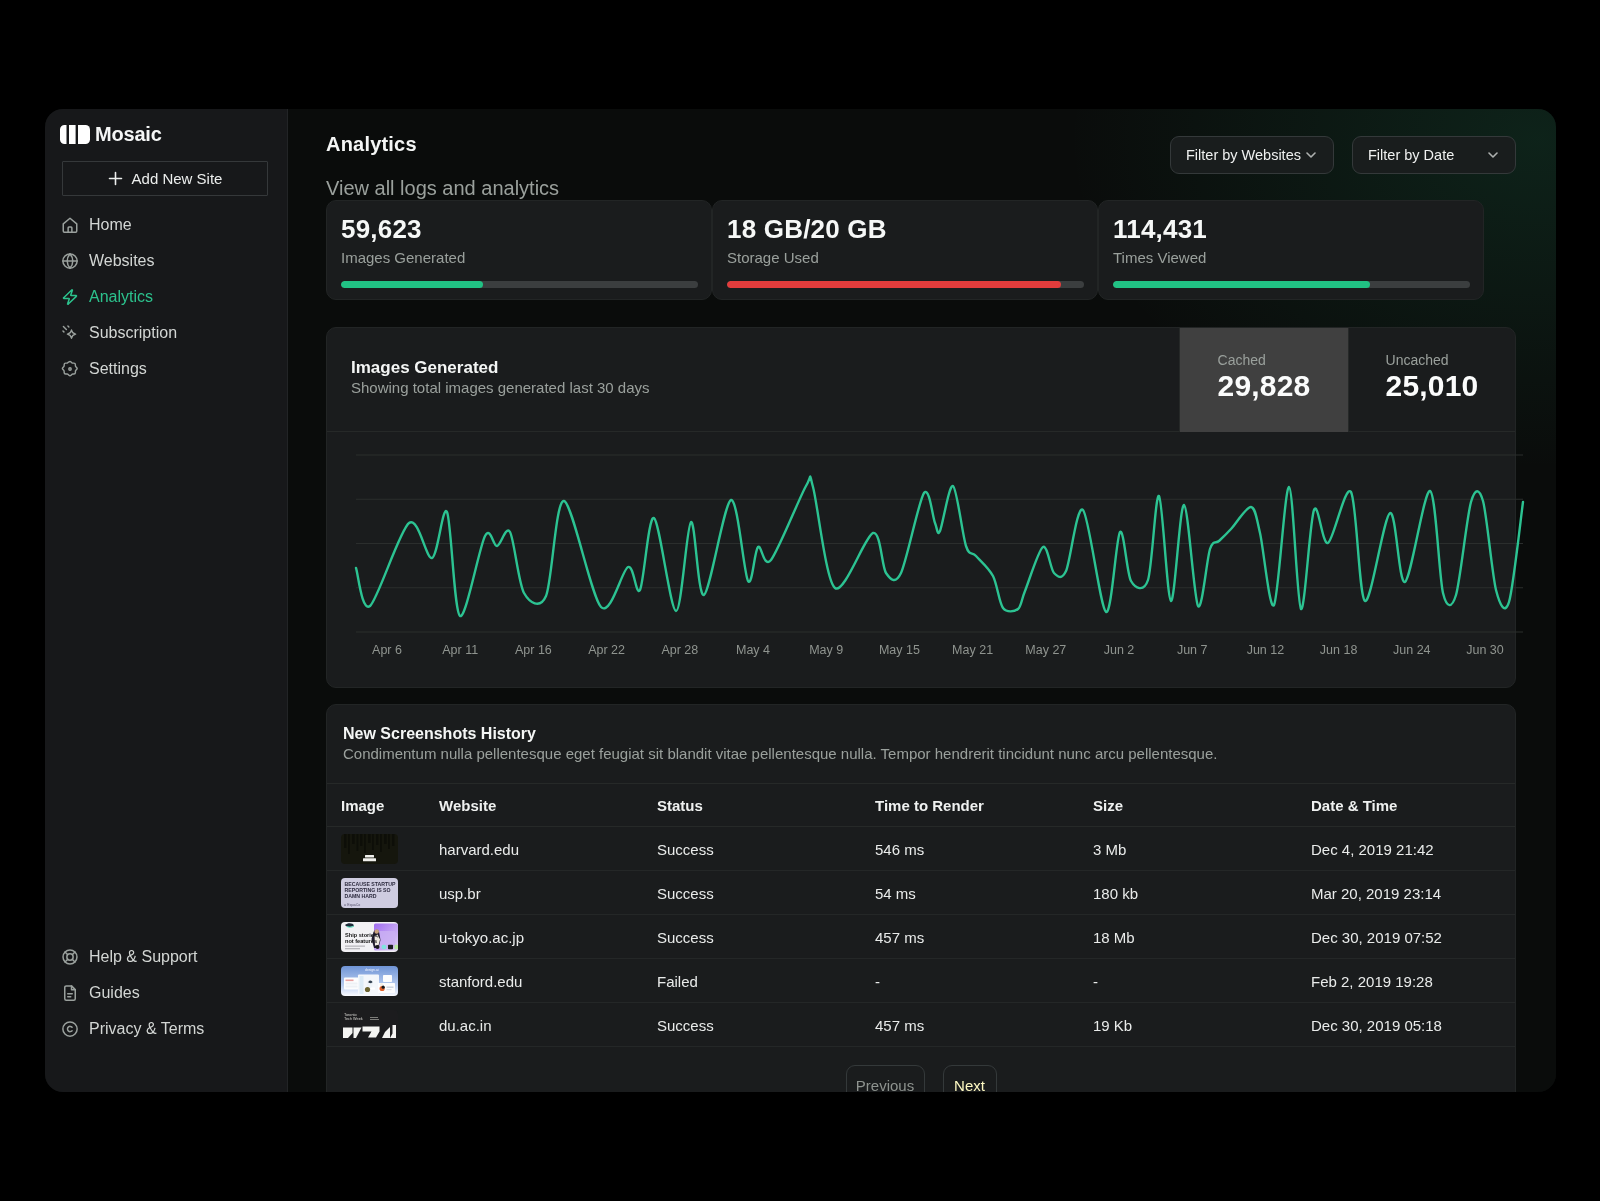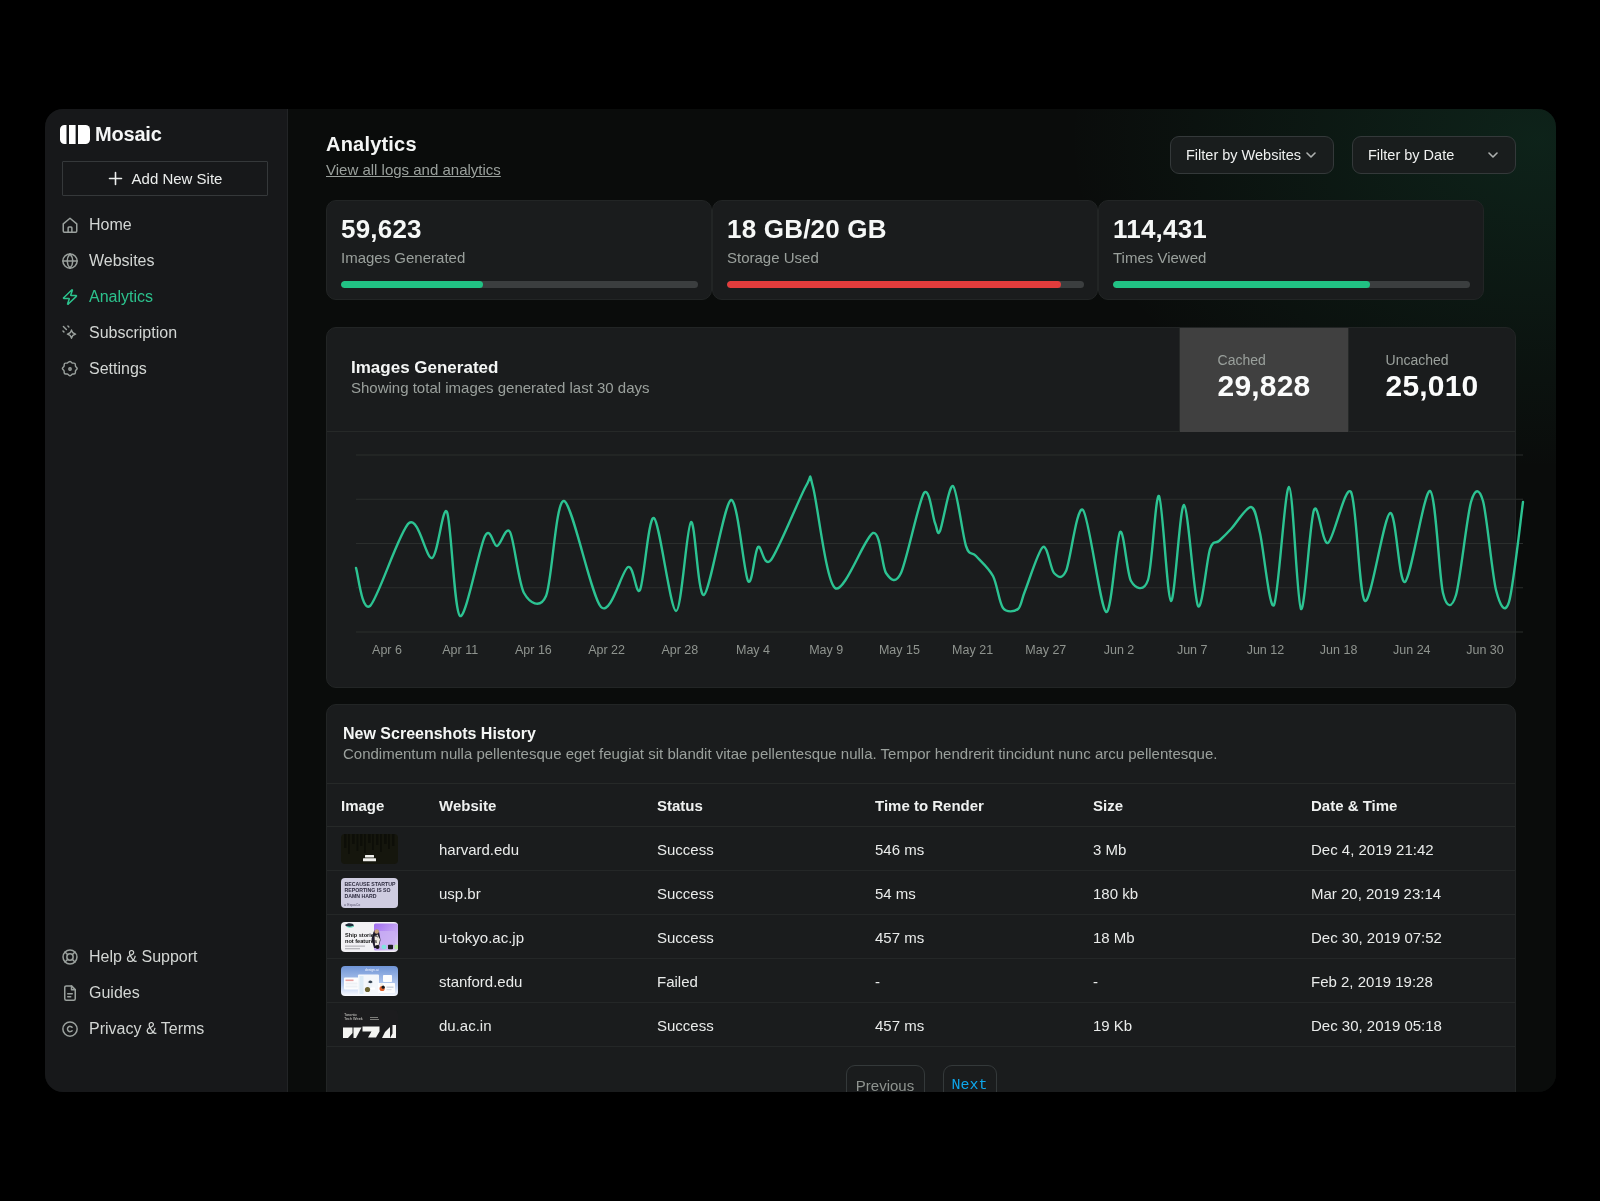--- a/index.html
+++ b/index.html
@@ -13,21 +13,21 @@
 .nav.top{top:98px;}
 .nav.bottom{top:830px;}
 .nav a{display:flex;align-items:center;height:36px;padding-left:16px;gap:10px;color:#d3d6d4;font-size:16px;text-decoration:none;}
 .nav a .ic{width:18px;height:18px;display:flex;align-items:center;justify-content:center;color:#9aa09d;}
 .nav a.active{color:#2cc28d;}
 .nav a.active .ic{color:#2cc28d;}
 
 .main{flex:1;position:relative;background:#0a0c0b;overflow:hidden;}
 .glow{position:absolute;left:780px;top:-300px;width:940px;height:660px;background:radial-gradient(closest-side,rgba(36,172,115,0.14),rgba(36,172,115,0.0));pointer-events:none;}
 h1{position:absolute;left:38px;top:24px;font-size:20px;font-weight:700;color:#f4f6f5;letter-spacing:0.2px;}
-.sub{position:absolute;left:38px;top:52px;font-size:15px;color:#9aa09c;text-decoration:underline;}
+.sub{position:absolute;left:38px;top:68px;font-size:20px;color:#9aa09c;}
 .filters{position:absolute;right:40px;top:27px;display:flex;gap:18px;}
 .fbtn{height:38px;width:164px;border:1px solid #34393a;border-radius:9px;background:#191d1d;color:#eff1f0;font-size:14.5px;display:flex;align-items:center;justify-content:space-between;padding:0 15px;font-family:inherit;white-space:nowrap;}
 .fbtn svg{opacity:.75}
 
 .stats{position:absolute;left:38px;top:91px;width:1190px;display:flex;}
 .scard{width:386px;height:100px;background:#1a1c1d;border:1px solid #222525;border-radius:10px;padding:13px 13px 0 14px;position:relative;}
 .scard .num{font-size:26px;font-weight:700;color:#f6f8f7;letter-spacing:0.2px;}
 .scard .lbl{font-size:15px;color:#9aa09c;margin-top:4px;}
 .track{position:absolute;left:14px;right:13px;top:80px;height:7px;border-radius:4px;background:#3b3e3f;overflow:hidden;}
 .fill{height:100%;border-radius:4px;}
@@ -50,21 +50,21 @@
 .thead{position:absolute;left:0;top:78px;width:100%;height:44px;border-top:1px solid #262928;border-bottom:1px solid #262928;}
 .cols span{position:absolute;top:50%;transform:translateY(-50%);font-size:15px;}
 .thead span{font-weight:700;color:#eff1f0;}
 .c1{left:14px;} .c2{left:112px;} .c3{left:330px;} .c4{left:548px;} .c5{left:766px;} .c6{left:984px;}
 .trow{position:absolute;left:0;width:100%;height:44px;border-bottom:1px solid #242727;}
 .trow span{color:#e9ebea;font-weight:400;}
 .thumb{position:absolute;left:14px;top:7px;width:57px;height:30px;border-radius:4px;overflow:hidden;}
 .pager{position:absolute;left:0;top:360px;width:100%;display:flex;justify-content:center;gap:18px;}
 .pbtn{height:40px;border:1px solid #34393a;border-radius:9px;background:transparent;font-size:15px;font-family:inherit;display:flex;align-items:center;justify-content:center;}
 .pbtn.prev{width:79px;color:#8e938f;}
-.pbtn.next{width:54px;color:#0ea5e9;font-family:Liberation Mono, monospace;}
+.pbtn.next{width:54px;color:#fef9c3;}
 </style></head><body>
 <div class="window">
  <aside class="sidebar">
   <div class="logo-row">
     <svg width="30" height="19" viewBox="0 0 30 19">
       <path d="M0 4.5 a4.5 4.5 0 0 1 4.5-4.5 h2 v19 h-2 a4.5 4.5 0 0 1 -4.5-4.5 Z" fill="#fff"></path>
       <rect x="9" y="0" width="6.6" height="19" fill="#fff"></rect>
       <path d="M18 0 h7.5 a4.5 4.5 0 0 1 4.5 4.5 v10 a4.5 4.5 0 0 1 -4.5 4.5 H18 Z" fill="#fff"></path>
     </svg>
     <span class="word">Mosaic</span>

